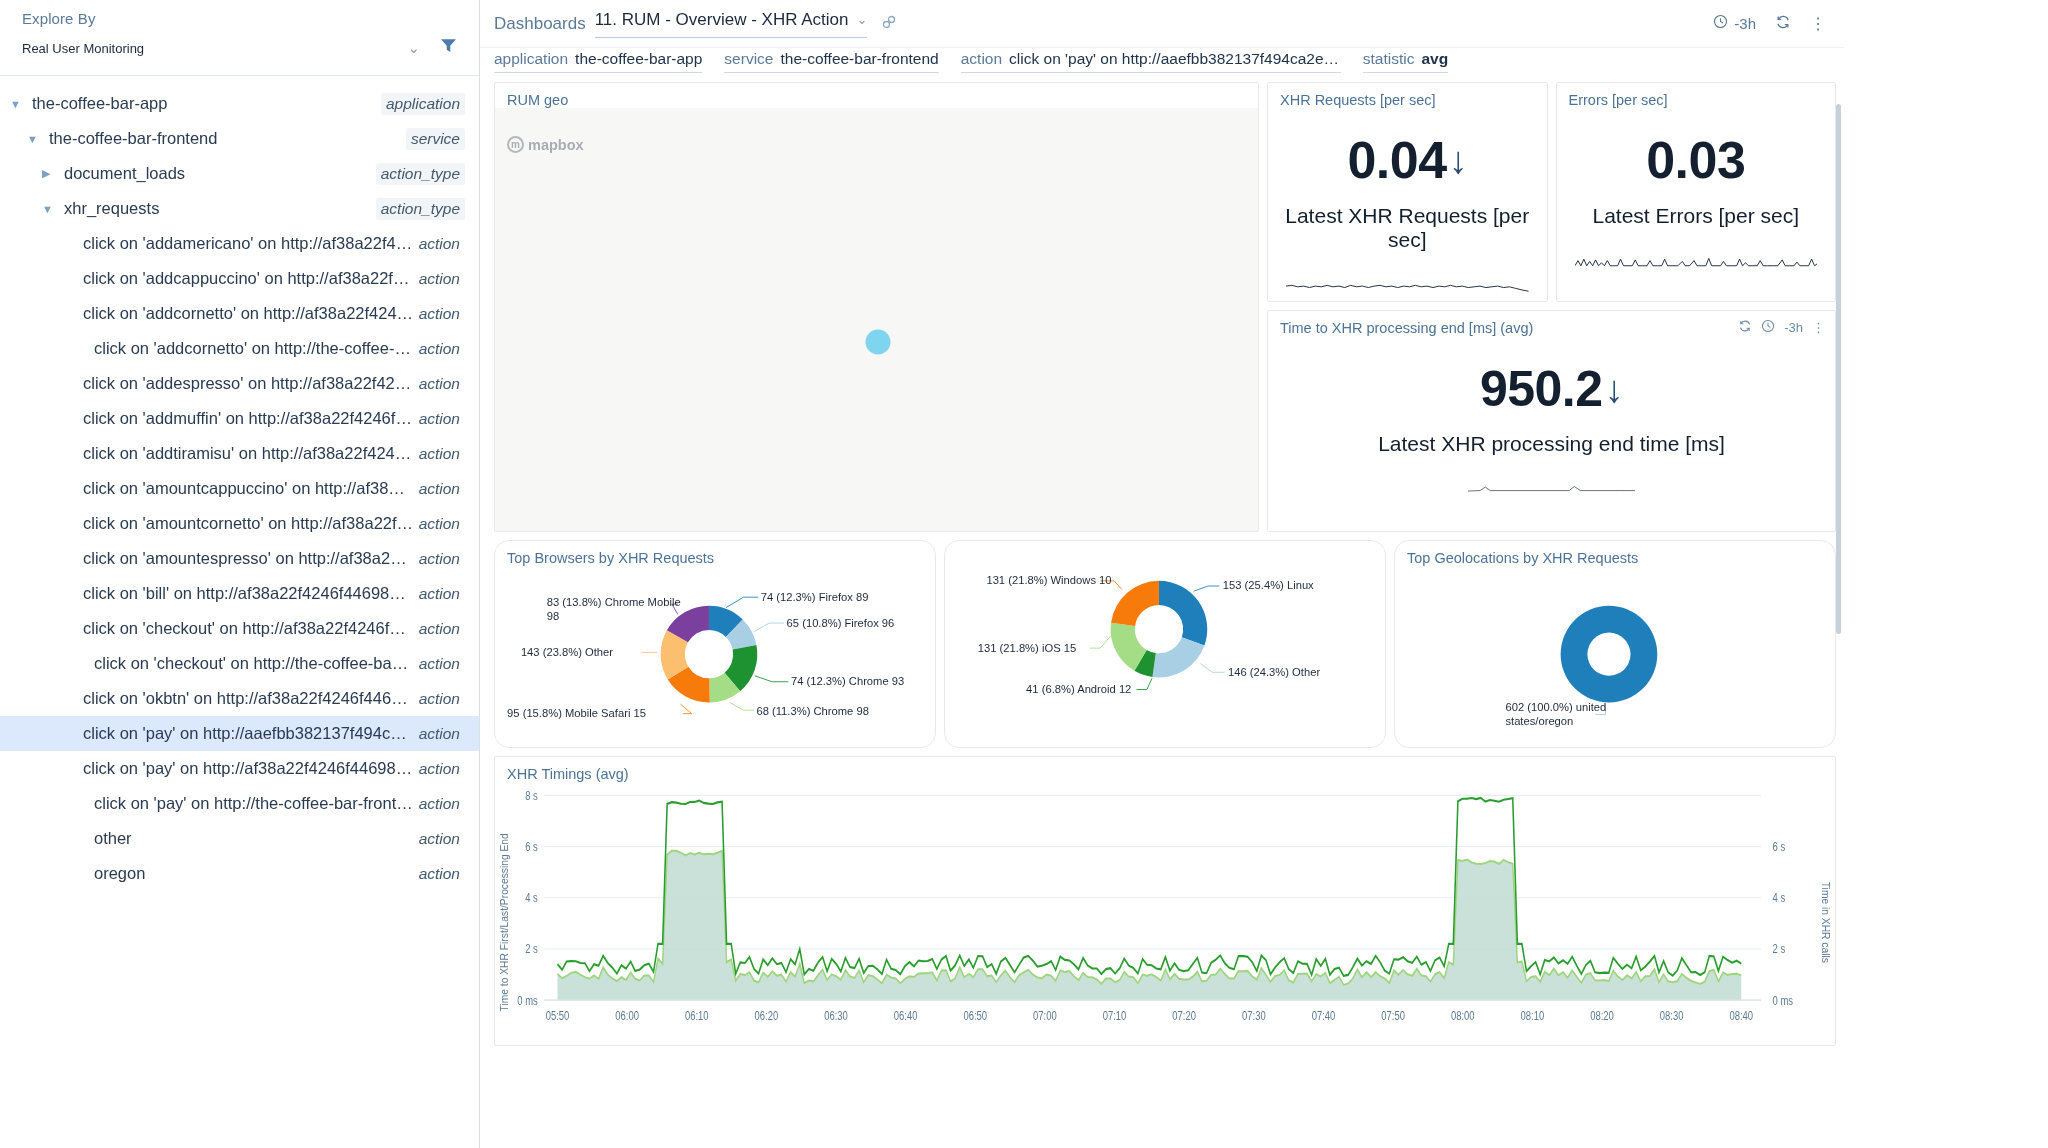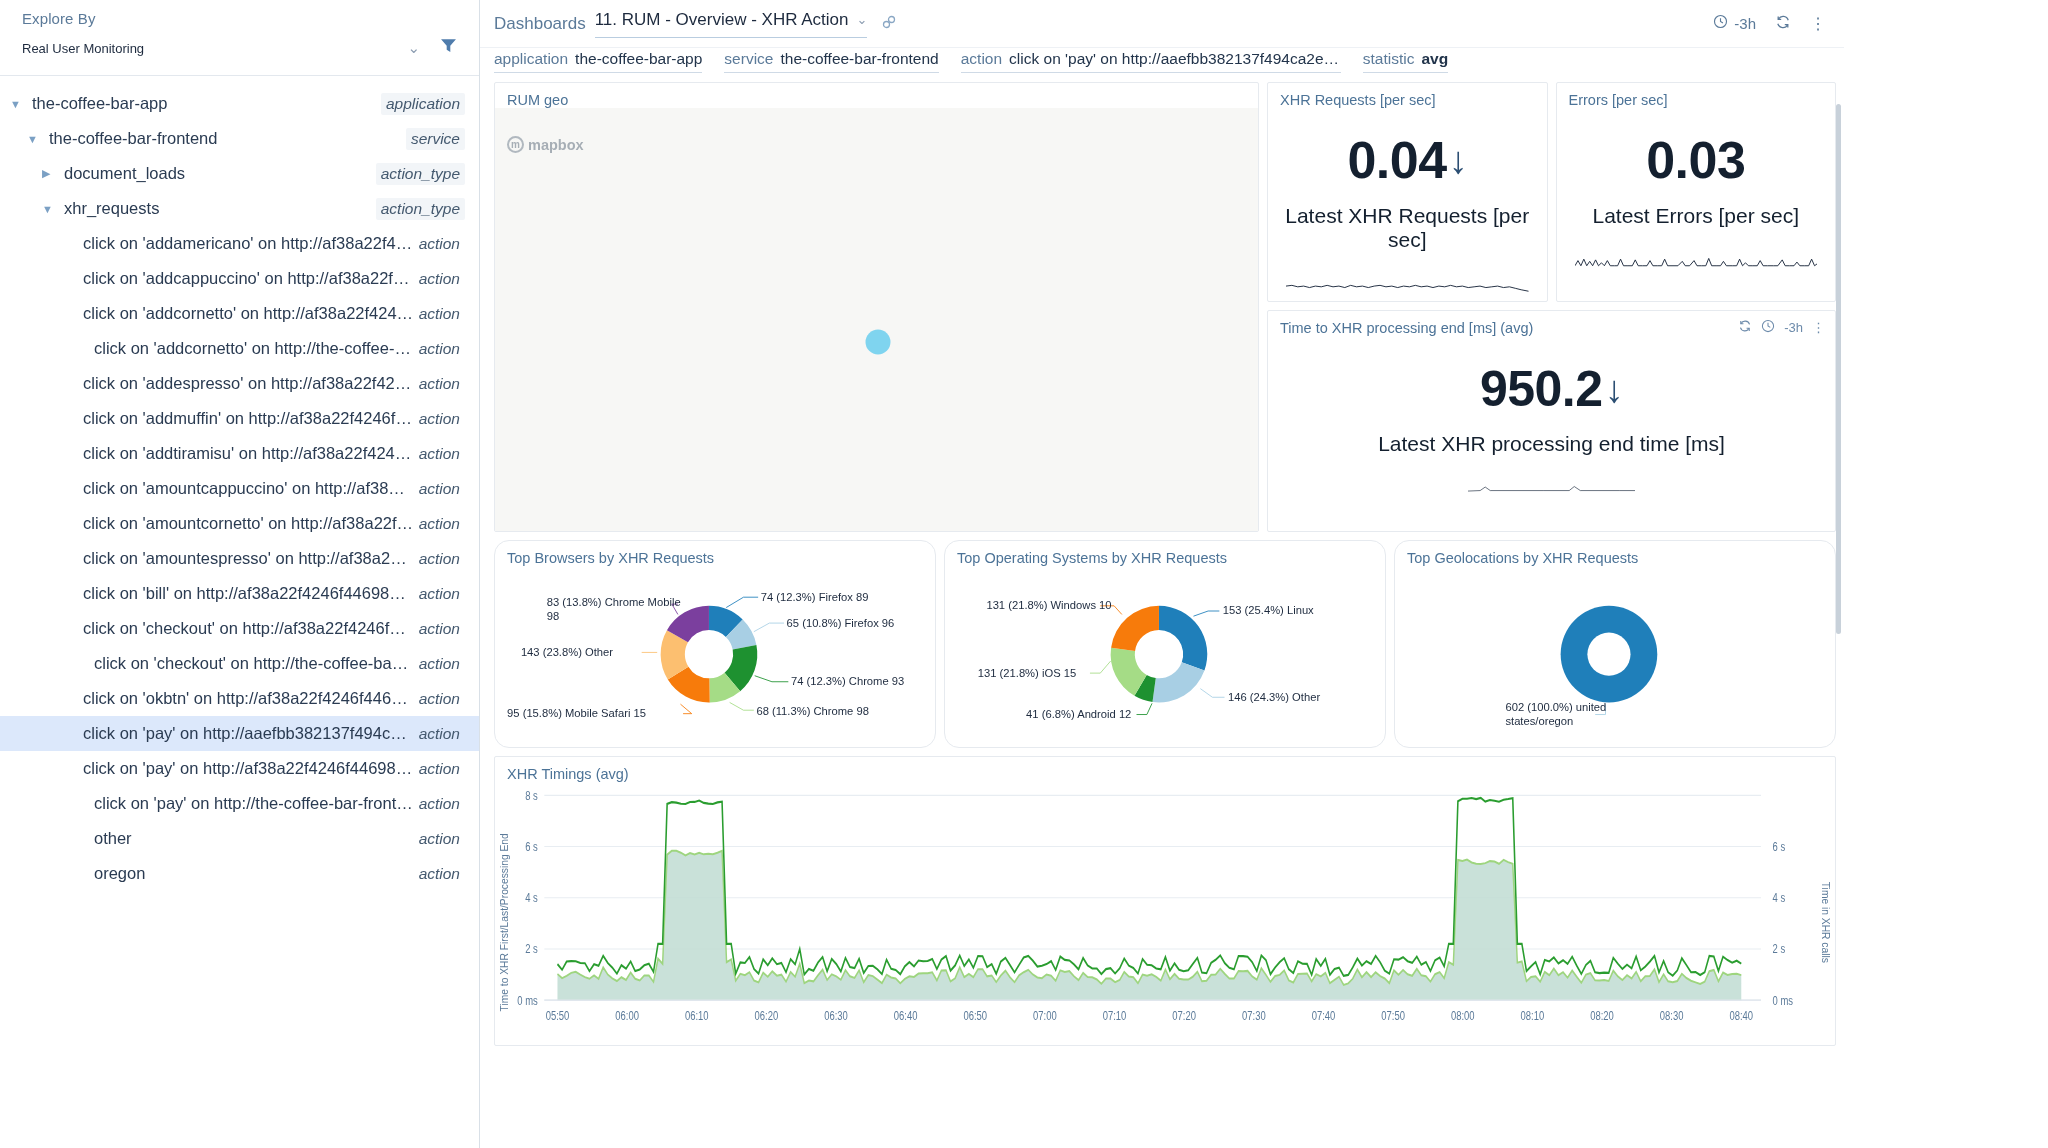--- a/index.html
+++ b/index.html
@@ -438,21 +438,20 @@
                 <text x="14" y="161">95 (15.8%) Mobile Safari 15</text>
                 <text x="30" y="90">143 (23.8%) Other</text>
                 <text x="60" y="32">83 (13.8%) Chrome Mobile</text>
                 <text x="60" y="48">98</text>
               </g>
             </svg>
           </div>
         </div>
 
         <div class="card pie-card" style="flex:1;">
-          <div class="card-title">Top Operating Systems by XHR Requests</div>
           <div class="pie-wrap">
             <svg viewBox="0 0 510 178">
               <g transform="translate(248,88)">
                 <path d="M0,-56 A56,56 0 0,1 52.7,18.9 L26.4,9.5 A28,28 0 0,0 0,-28 Z" fill="#1f7fba"></path>
                 <path d="M52.7,18.9 A56,56 0 0,1 -7.5,55.5 L-3.7,27.7 A28,28 0 0,0 26.4,9.5 Z" fill="#a8cfe4"></path>
                 <path d="M-7.5,55.5 A56,56 0 0,1 -28.4,48.3 L-14.2,24.1 A28,28 0 0,0 -3.7,27.7 Z" fill="#1e9130"></path>
                 <path d="M-28.4,48.3 A56,56 0 0,1 -55.5,-7.5 L-27.7,-3.7 A28,28 0 0,0 -14.2,24.1 Z" fill="#a5dc86"></path>
                 <path d="M-55.5,-7.5 A56,56 0 0,1 0,-56 L0,-28 A28,28 0 0,0 -27.7,-3.7 Z" fill="#f77b0b"></path>
               </g>
               <g stroke-width="1" fill="none">

